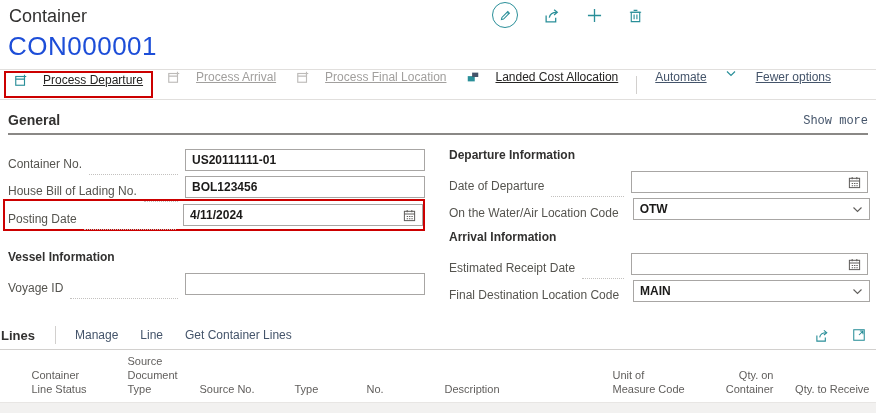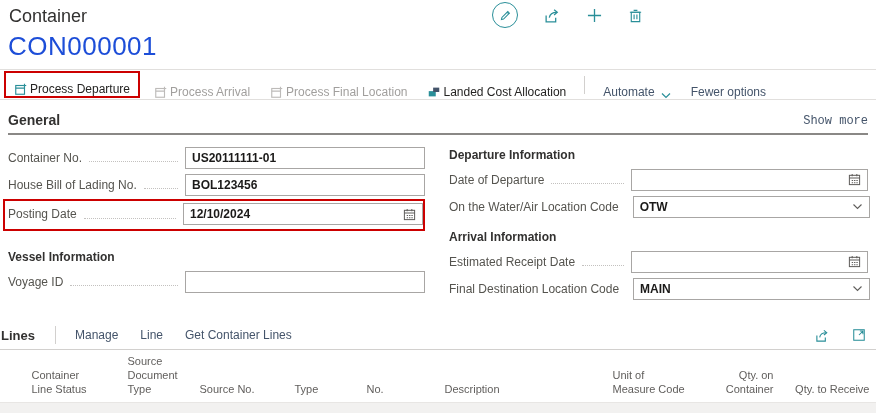--- a/index.html
+++ b/index.html
@@ -10,41 +10,41 @@
   
   .breadcrumb { padding:6px 0 0 9px; font-size:18px; color:#323130; }
   .page-title { padding:4px 0 0 8px; font-size:26px; font-weight:400; color:#1d4ed8; letter-spacing:0.5px; }
   .sys-icons { position:absolute; left:492px; top:2px; display:flex; align-items:center; gap:26px; color:#2a8f99; }
   .sys-icons .circle-btn { width:26px; height:26px; border:1px solid #2a8f99; border-radius:50%; display:flex; align-items:center; justify-content:center; cursor:pointer; }
   .icon-btn { cursor:pointer; display:flex; align-items:center; justify-content:center; }
   svg { display:block; }
 
   
   .action-bar { margin-top:7px; height:31px; border-top:1px solid #e1dfdd; border-bottom:1px solid #e1dfdd; display:flex; align-items:center; padding-left:4px; }
-  .cmd { display:flex; align-items:flex-end; gap:2px; padding:0 10px; white-space:nowrap; color:#252423; cursor:pointer; height:100%; }
+  .cmd { display:flex; align-items:flex-start; gap:15px; padding:0 10px; white-space:nowrap; color:#252423; cursor:pointer; height:100%;text-decoration:underline; }
   .cmd.disabled { color:#a19f9d; cursor:default; }
   .cmd.disabled svg { color:#bdbbb9; }
   .cmd svg { color:#2a8f99; }
   .red-box-btn { border:2px solid #cc0000; display:flex; align-items:center; margin-right:4px; height:27px; }
   .red-box-btn .cmd { padding:0 8px; }
   .vsep { width:1px; height:18px; background:#d2d0ce; margin:0 8px; }
   .menu-text { color:#44546a; }
   .chev { color:#44546a; margin-left:4px; }
 
   
   .general { padding:0 8px; }
   .sec-head-row { margin-top:12px; display:flex; justify-content:space-between; align-items:flex-end; }
   .sec-title { font-size:14px; font-weight:700; color:#323130; }
   .show-more { font-size:12px; color:#44546a; cursor:pointer;font-family:Liberation Mono, monospace; }
   .sec-rule { margin-top:5px; height:2px; background:#8a8886; }
 
   .form-grid { display:flex; gap:24px; margin-top:9px; }
   .col-left { width:425px; }
   .col-right { width:419px; }
-  .field-row { display:flex; align-items:center; height:27px; }
+  .field-row { display:flex; align-items:flex-end; height:27px; }
   .field-label { white-space:nowrap; color:#55544f; font-size:12px; }
   .leader { flex:1; border-bottom:1px dotted #c3c1bf; margin:0 7px; transform:translateY(4px); }
   .input-box { width:240px; min-width:240px; height:22px; border:1px solid #a8a6a4; background:#fff; display:flex; align-items:center; justify-content:space-between; padding:0 6px; font-weight:600; color:#1b1a19; cursor:text; }
   .col-right .input-box { width:237px; min-width:237px; }
   .input-box .gicon { color:#605e5c; }
   .red-box-field { border:2px solid #cc0000; margin:1px 0 17px -5px; padding:1px 0 3px 3px; }
   .red-box-field .field-row { height:24px; }
   .subsec-title { font-size:12px; font-weight:700; color:#323130; margin:8px 0 3px 0; height:17px; display:flex; align-items:center; }
   .col-right .subsec-title.first { margin-top:2px; }
 
@@ -186,21 +186,21 @@
           <span class="leader"></span>
           <span class="input-box">
             <span>BOL123456</span>
           </span>
         </div>
         <div class="red-box-field">
           <div class="field-row">
             <span class="field-label">Posting Date</span>
             <span class="leader"></span>
             <span class="input-box">
-              <span>12/10/2024</span>
+              <span>4/11/2024</span>
               <span class="gicon">
                   <svg width="13" height="13" viewBox="0 0 14 14" fill="none" stroke="currentColor" stroke-width="1.1">
                     <rect x="1.5" y="2.5" width="11" height="10"></rect>
                     <path d="M1.5 5.5 h11 M4.5 1 v2.5 M9.5 1 v2.5 M4 8 h1.5 M6.5 8 h1.5 M9 8 h1.5 M4 10.5 h1.5 M6.5 10.5 h1.5 M9 10.5 h1.5"></path>
                   </svg>
                 </span>
             </span>
           </div>
         </div>
         <div class="subsec-title">Vessel Information</div>

